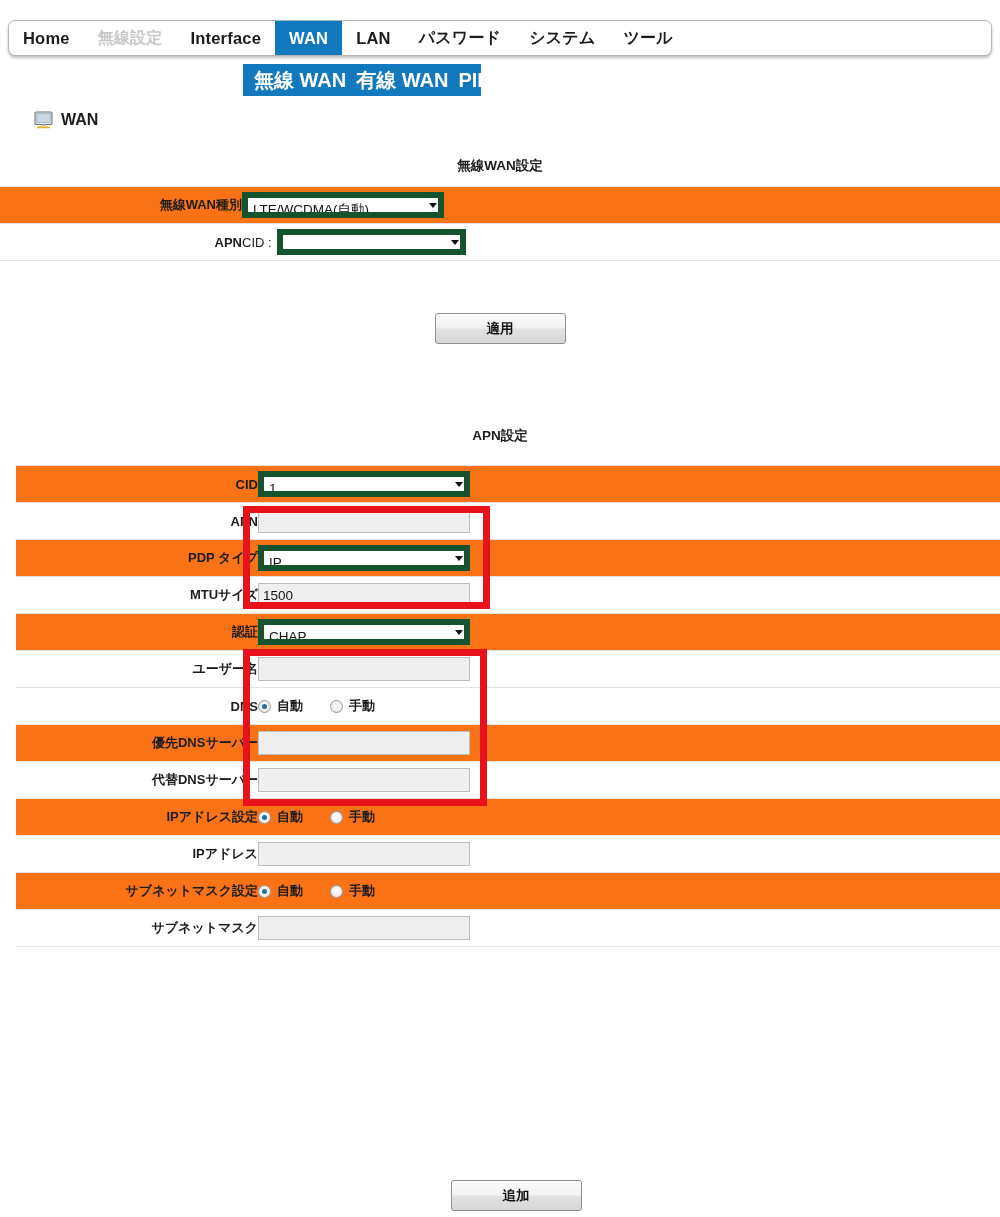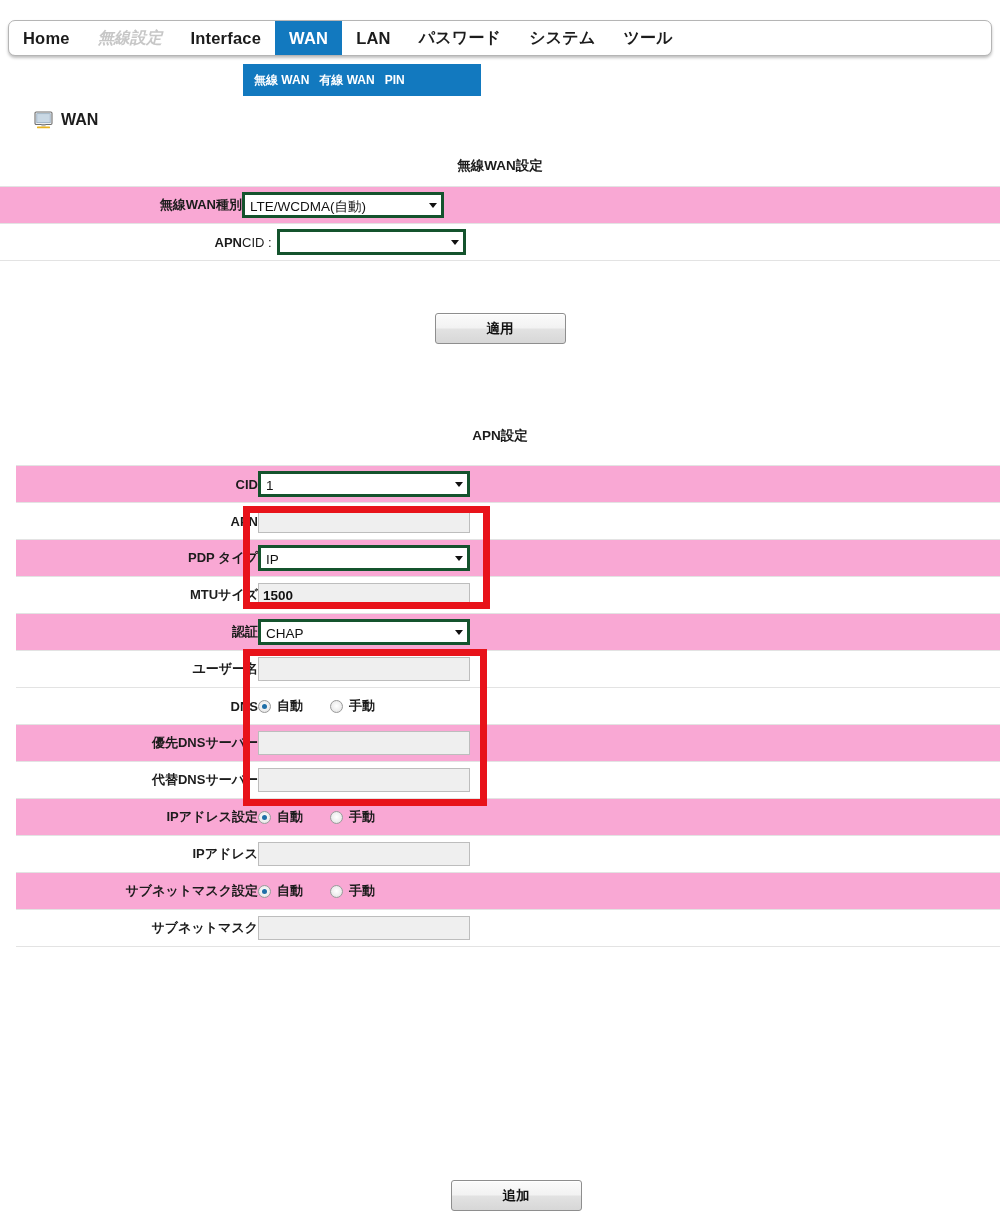--- a/index.html
+++ b/index.html
@@ -22,32 +22,32 @@
     box-shadow: 0 2px 3px rgba(0,0,0,0.25);
     display: flex; align-items: stretch;
   }
   .navitem {
     display: flex; align-items: center; justify-content: center;
     font-size: 16.5px; font-weight: bold; color: #1c1c1c;
     padding: 0 14px; white-space: nowrap; letter-spacing: .2px;
     cursor: pointer;
   }
   .navitem.jp { font-size: 16px; }
-  .navitem.disabled { color: #c7c7c7; font-style: italic; }
+  .navitem.disabled { color: #c7c7c7; }
   .navitem.active {
     background: #1279bf; color: #ffffff;
     border-radius: 0;
   }
   .subbar {
     position: absolute; left: 243px; top: 64px; width: 238px; height: 32px;
     background: #1279bf; display: flex; align-items: center; gap: 10px;
     padding: 0 11px;
   }
   .subitem {
-    color: #ffffff; font-size: 12px; font-weight: bold; white-space: nowrap;
+    color: #ffffff; font-size: 20px; font-weight: bold; white-space: nowrap;
     cursor: pointer;
   }
 
   
   .pagetitle {
     position: absolute; left: 34px; top: 111px;
     display: flex; align-items: center; gap: 8px;
   }
   .monitor-icon { width: 19px; height: 18px; display:block; }
   .pagetitle-text { font-size: 16px; font-weight: bold; color: #1c1c1c; }
@@ -55,60 +55,60 @@
   
   .section-head {
     text-align: center; font-size: 13.5px; font-weight: bold; color: #1c1c1c;
   }
   #sec1head { position: absolute; left: 0; top: 157px; width: 1000px; }
   #sec2head { position: absolute; left: 0; top: 427px; width: 1000px; }
 
   
   .ftable { width: 1000px; border-collapse: collapse; table-layout: fixed; }
   .ftable tr { height: 37px; }
-  .ftable tr.odd  { background: #f9a8d4; }
+  .ftable tr.odd  { background: #f97316; }
   .ftable tr.even { background: #ffffff; }
   .ftable td { padding: 0; vertical-align: middle; border-bottom: 1px solid #e3e3e3; }
   .ftable tr:first-child td { border-top: 1px solid #e3e3e3; }
   .lbl {
     width: 242px; text-align: right; padding-right: 12px;
     font-size: 13px; font-weight: bold; color: #1c1c1c; white-space: nowrap;
   }
   .fld { padding-left: 14px; }
   .fldinner { display: flex; align-items: center; gap: 5px; }
 
   #table1 { position: absolute; left: 0; top: 186px; }
   #table2 { position: absolute; left: 16px; top: 465px; padding-left: 15px; }
 
   
   select.sel {
     -webkit-appearance: none; -moz-appearance: none; appearance: none;
     height: 26px; background: #ffffff;
-    border: 3px solid #14532d;
+    border: 6px solid #14532d;
     font-family: "Liberation Sans", sans-serif; font-size: 13.5px; color: #111;
     padding: 0 22px 0 5px; border-radius: 0; line-height: 24px;
   }
   .selwrap { position: relative; display: inline-block; }
   .selwrap .arrow {
     position: absolute; right: 7px; top: 50%; margin-top: -2px;
     width: 0; height: 0; pointer-events: none;
     border-left: 4.5px solid transparent; border-right: 4.5px solid transparent;
     border-top: 5px solid #111;
   }
   .sel-w200 { width: 202px; }
   .sel-w188 { width: 189px; }
   .sel-w210 { width: 212px; }
 
   input.txt {
     height: 24px; width: 212px;
     border: 1px solid #bdbdbd; background: #efefef;
     font-family: "Liberation Sans", sans-serif; font-size: 13.5px; color: #111;
     padding: 0 4px; border-radius: 0;
   }
-  input.txt.filled { background: #efefef; font-weight: bold; }
+  input.txt.filled { background: #efefef; font-weight: normal; }
   .cidlabel { font-size: 13px; color: #1c1c1c; font-weight: normal; }
 
   .radiogroup { display: flex; align-items: center; gap: 27px; }
   .radio { display: flex; align-items: center; gap: 6px; cursor: pointer; }
   .radio .dot {
     width: 13px; height: 13px; border-radius: 50%;
     background: radial-gradient(circle at 50% 45%, #ffffff 0%, #eeeeee 55%, #d9d9d9 100%);
     border: 1px solid #9a9a9a; position: relative; display: inline-block;
   }
   .radio.on .dot::after {

